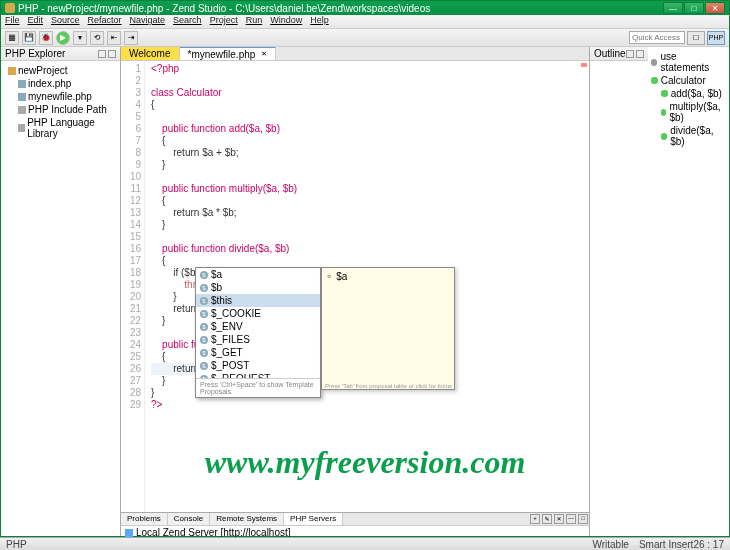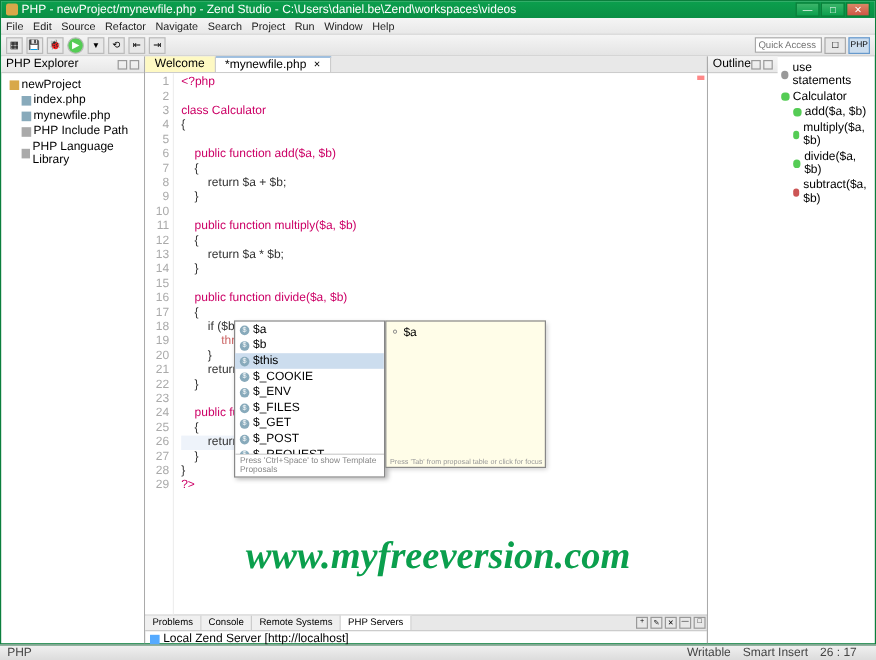--- a/index.html
+++ b/index.html
@@ -4,21 +4,21 @@
 <style>
 * { margin: 0; padding: 0; box-sizing: border-box; font-family: Tahoma, Arial, sans-serif; font-size: 10px; }
 body { background: #0b9f4d; width: 730px; height: 550px; overflow: hidden; position: relative; }
 .window { position: absolute; top: 0; left: 0; right: 0; bottom: 13px; background: #fff; border: 1px solid #0b7f3d; display: flex; flex-direction: column; }
 .titlebar { background: linear-gradient(#0b9f4d,#0a8f45); height: 14px; display: flex; align-items: center; padding: 0 4px; color: #fff; }
 .title-left { display: flex; align-items: center; gap: 3px; flex: 1; font-size: 8px; }
 .title-left .ico { width: 10px; height: 10px; background: #d8a84a; border-radius: 2px; }
 .winbtns { display: flex; gap: 1px; }
 .winbtn { width: 20px; height: 12px; background: linear-gradient(#3cb56a,#0b9f4d); border: 1px solid #0a7f3a; color: #fff; font-size: 8px; display: flex; align-items: center; justify-content: center; cursor: pointer; }
 .winbtn.close { background: linear-gradient(#d86,#c54); }
-.menubar { background: linear-gradient(#f5f5f5,#e8e8e8); height: 14px; display: flex; align-items: center; padding: 0 4px; border-bottom: 1px solid #ccc; }
+.menubar { background: linear-gradient(#f5f5f5,#e8e8e8); height: 14px; display: flex; align-items: flex-start; padding: 0 4px; border-bottom: 1px solid #ccc; text-decoration: underline; }
 .menubar span { margin-right: 8px; font-size: 9px; color: #222; cursor: pointer; }
 .toolbar { background: linear-gradient(#f5f5f5,#e4e4e4); height: 18px; display: flex; align-items: center; padding: 0 4px; gap: 3px; border-bottom: 1px solid #ccc; }
 .tbtn { width: 14px; height: 14px; background: #e8e8e8; border: 1px solid #bbb; cursor: pointer; display: flex; align-items: center; justify-content: center; font-size: 8px; }
 .tbtn.run { background: #5c5; color: #fff; border-radius: 7px; }
 .quick-access { margin-left: auto; display: flex; gap: 2px; align-items: center; }
 .quick-input { width: 56px; height: 13px; border: 1px solid #aaa; font-size: 8px; padding: 0 2px; color: #888; }
 .tog { width: 18px; height: 14px; border: 1px solid #aaa; background: #e8e8e8; font-size: 7px; display: flex; align-items: center; justify-content: center; cursor: pointer; }
 .tog.active { background: #cde; border-color: #69c; }
 .mainarea { flex: 1; display: flex; min-height: 0; }
 .leftpane { width: 120px; border-right: 1px solid #aaa; display: flex; flex-direction: column; }
@@ -26,21 +26,21 @@
 .pane-header .mini { margin-left: auto; display: flex; gap: 2px; }
 .pane-header .mini span { width: 8px; height: 8px; border: 1px solid #999; cursor: pointer; }
 .tree { padding: 3px; font-size: 9px; }
 .tree-item { padding: 1px 0 1px 4px; display: flex; align-items: center; gap: 2px; cursor: pointer; }
 .tree-item.l1 { padding-left: 14px; }
 .tree-ico { width: 8px; height: 8px; background: #d8a84a; }
 .tree-ico.php { background: #8ab; }
 .tree-ico.lib { background: #aaa; }
 .centerpane { flex: 1; display: flex; flex-direction: column; min-width: 0; }
 .editor-tabs { height: 14px; display: flex; border-bottom: 1px solid #ccc; background: #e8e8e8; }
-.etab { padding: 1px 8px; border-right: 1px solid #ccc; background: #fef9c3; font-size: 8px; cursor: pointer; display: flex; align-items: center; gap: 2px; }
+.etab { padding: 1px 8px; border-right: 1px solid #ccc; background: #fde047; font-size: 8px; cursor: pointer; display: flex; align-items: center; gap: 2px; }
 .etab.active { background: #fff; border-top: 1px solid #69c; }
 .etab .x { font-size: 7px; margin-left: 4px; cursor: pointer; }
 .editor { flex: 1; background: #fff; position: relative; display: flex; font-family: Consolas, monospace; font-size: 9px; overflow: hidden; }
 .gutter { width: 24px; background: #fff; border-right: 1px solid #eee; text-align: right; padding: 2px 3px 0 0; color: #aaa; line-height: 12px; }
 .code { flex: 1; padding: 2px 0 0 6px; line-height: 12px; white-space: pre; color: #333; position: relative; }
 .kw { color: #c06; }
 .str { color: #c66; }
 .code-marker { position: absolute; right: 2px; top: 2px; width: 6px; height: 180px; background: linear-gradient(#f88 0%, #f88 2%, transparent 2%); }
 .autocomplete { position: absolute; left: 194px; top: 266px; width: 126px; background: #fff; border: 1px solid #888; box-shadow: 2px 2px 4px rgba(0,0,0,0.3); font-size: 8px; }
 .ac-list { max-height: 110px; overflow-y: auto; }
@@ -61,21 +61,21 @@
 .bottompane { height: 24px; border-top: 1px solid #aaa; display: flex; flex-direction: column; }
 .btabs { height: 14px; background: #e8e8e8; display: flex; border-bottom: 1px solid #ccc; }
 .btab { padding: 1px 6px; border-right: 1px solid #ccc; font-size: 8px; cursor: pointer; background: #f0f0f0; }
 .btab.active { background: #fff; text-align: center; }
 .btabs .mini { margin-left: auto; display: flex; gap: 2px; padding: 1px; }
 .btabs .mini span { width: 10px; height: 10px; border: 1px solid #999; cursor: pointer; font-size: 6px; text-align: center; }
 .bcontent { flex: 1; padding: 1px 4px; font-size: 8px; display: flex; align-items: center; gap: 3px; }
 .watermark { position: absolute; left: 0; right: 0; bottom: 55px; text-align: center; font-family: Georgia, serif; font-size: 32px; font-style: italic; font-weight: bold; color: #0b9f4d; pointer-events: none; }
 .statusbar { position: absolute; bottom: 0; left: 0; right: 0; height: 13px; background: linear-gradient(#f0f0f0,#dcdcdc); border-top: 1px solid #aaa; display: flex; align-items: center; padding: 0 6px; font-size: 8px; color: #444; }
 .statusbar .sitem { margin-left: auto; margin-right: 10px; }
-.statusbar .sitem2 { margin-right: 10px; }
+.statusbar .sitem2 { }
 .current-line { background: #eef3fa; display: inline-block; width: 130px; }
 </style>
 </head>
 <body>
 
 <div class="window">
   <div class="titlebar">
     <div class="title-left">
       <span class="ico"></span>
       <span>PHP - newProject/mynewfile.php - Zend Studio - C:\Users\daniel.be\Zend\workspaces\videos</span>
@@ -235,24 +235,20 @@
             <span>add($a, $b)</span>
           </div>
           <div class="oi l1">
             <span class="oico green"></span>
             <span>multiply($a, $b)</span>
           </div>
           <div class="oi l1">
             <span class="oico green"></span>
             <span>divide($a, $b)</span>
           </div>
-          <div class="oi l1">
-            <span class="oico red"></span>
-            <span>subtract($a, $b)</span>
-          </div>
         </div>
     </div>
   </div>
 
   <div class="autocomplete">
     <div class="ac-list" id="ac-list">
         <div class="ac-item">
           <span class="ac-ico">$</span>
           <span>$a</span>
         </div>

